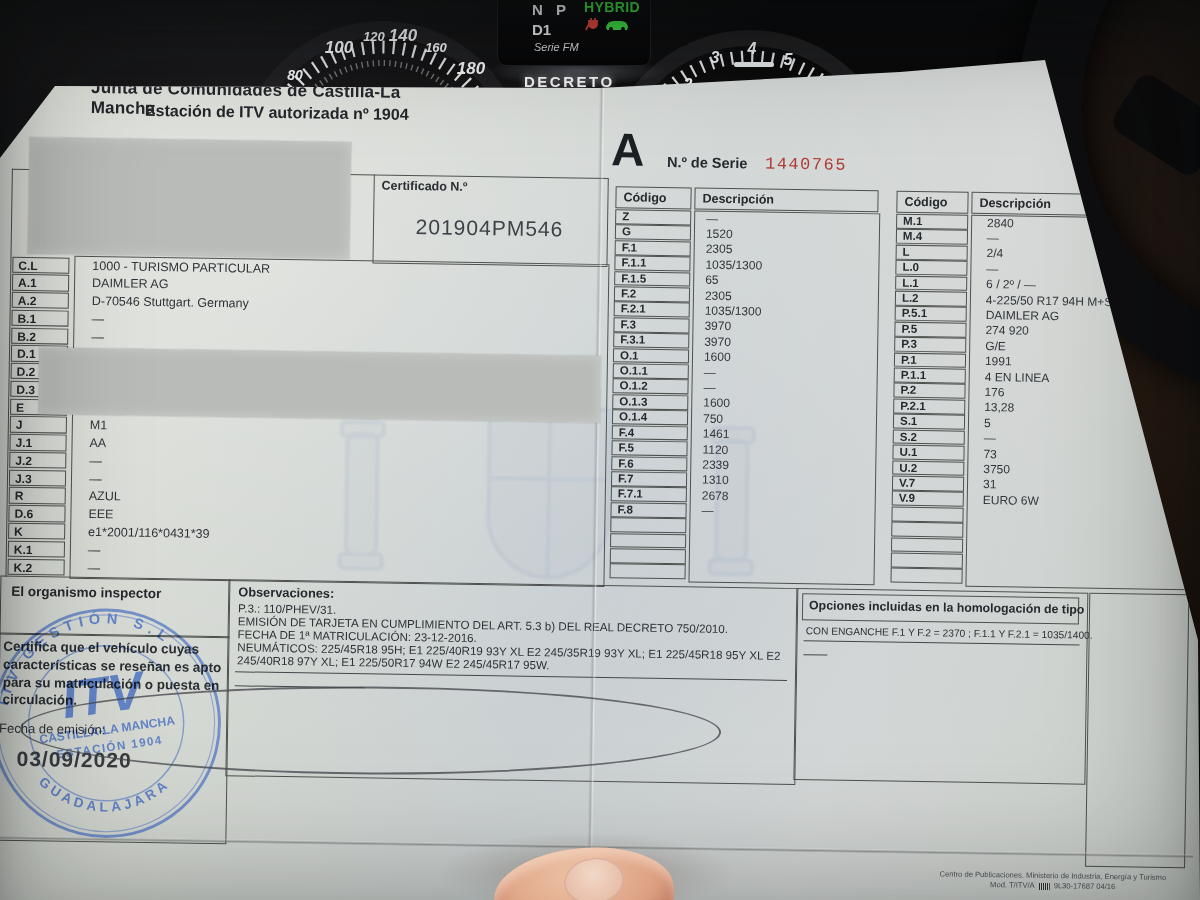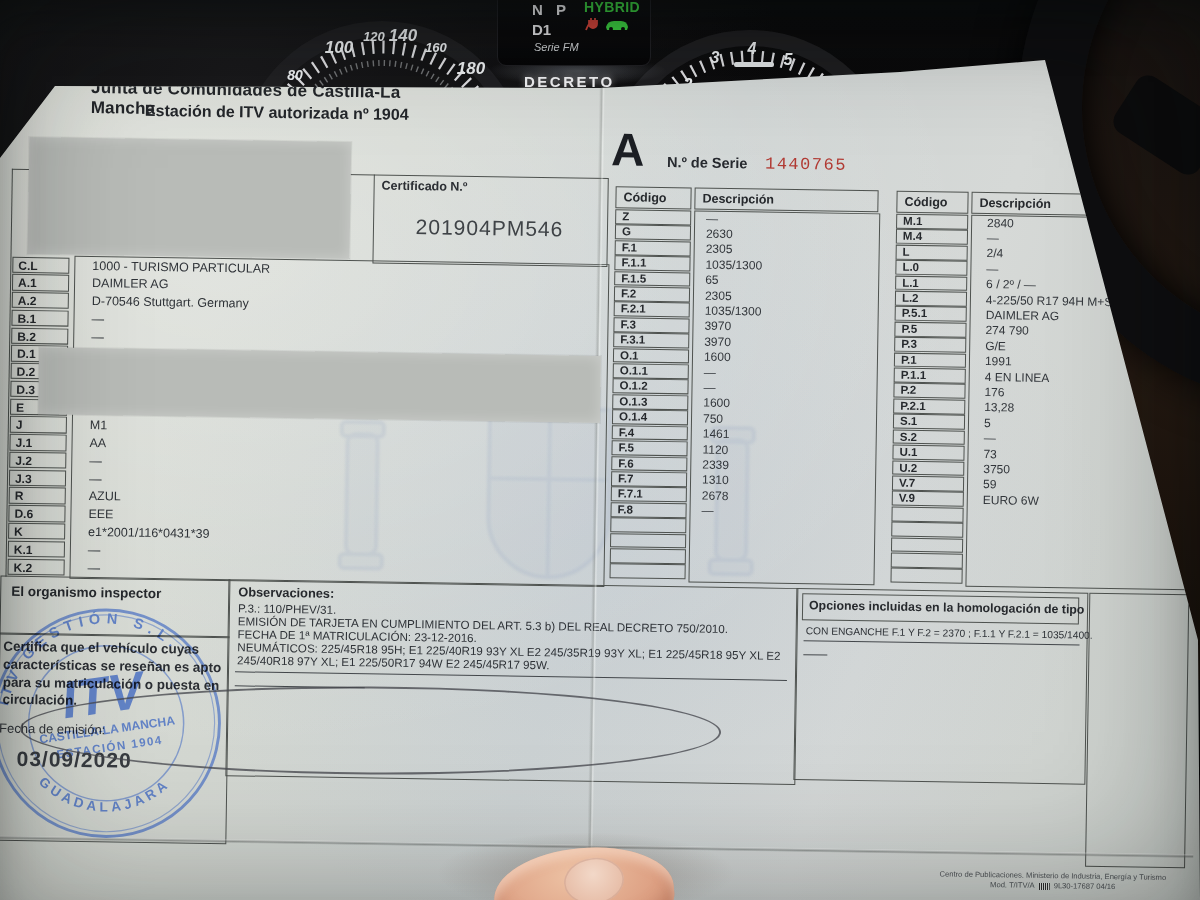--- a/index.html
+++ b/index.html
@@ -325,21 +325,21 @@
       <div class="abs mvbox"></div>
       <div class="abs mtable">
 
           <div class="mrow">
             <div class="mcode">Z</div>
             <div class="mval">—</div>
           </div>
 
           <div class="mrow">
             <div class="mcode">G</div>
-            <div class="mval">2630</div>
+            <div class="mval">1520</div>
           </div>
 
           <div class="mrow">
             <div class="mcode">F.1</div>
             <div class="mval">2305</div>
           </div>
 
           <div class="mrow">
             <div class="mcode">F.1.1</div>
             <div class="mval">1035/1300</div>
@@ -481,21 +481,21 @@
             <div class="rval">4-225/50 R17 94H M+S</div>
           </div>
 
           <div class="rrow">
             <div class="rcode">P.5.1</div>
             <div class="rval">DAIMLER AG</div>
           </div>
 
           <div class="rrow">
             <div class="rcode">P.5</div>
-            <div class="rval">274 790</div>
+            <div class="rval">274 920</div>
           </div>
 
           <div class="rrow">
             <div class="rcode">P.3</div>
             <div class="rval">G/E</div>
           </div>
 
           <div class="rrow">
             <div class="rcode">P.1</div>
             <div class="rval">1991</div>
@@ -531,21 +531,21 @@
             <div class="rval">73</div>
           </div>
 
           <div class="rrow">
             <div class="rcode">U.2</div>
             <div class="rval">3750</div>
           </div>
 
           <div class="rrow">
             <div class="rcode">V.7</div>
-            <div class="rval">59</div>
+            <div class="rval">31</div>
           </div>
 
           <div class="rrow">
             <div class="rcode">V.9</div>
             <div class="rval">EURO 6W</div>
           </div>
 
           <div class="rrow">
             <div class="rcode"></div>
             <div class="rval"></div>

